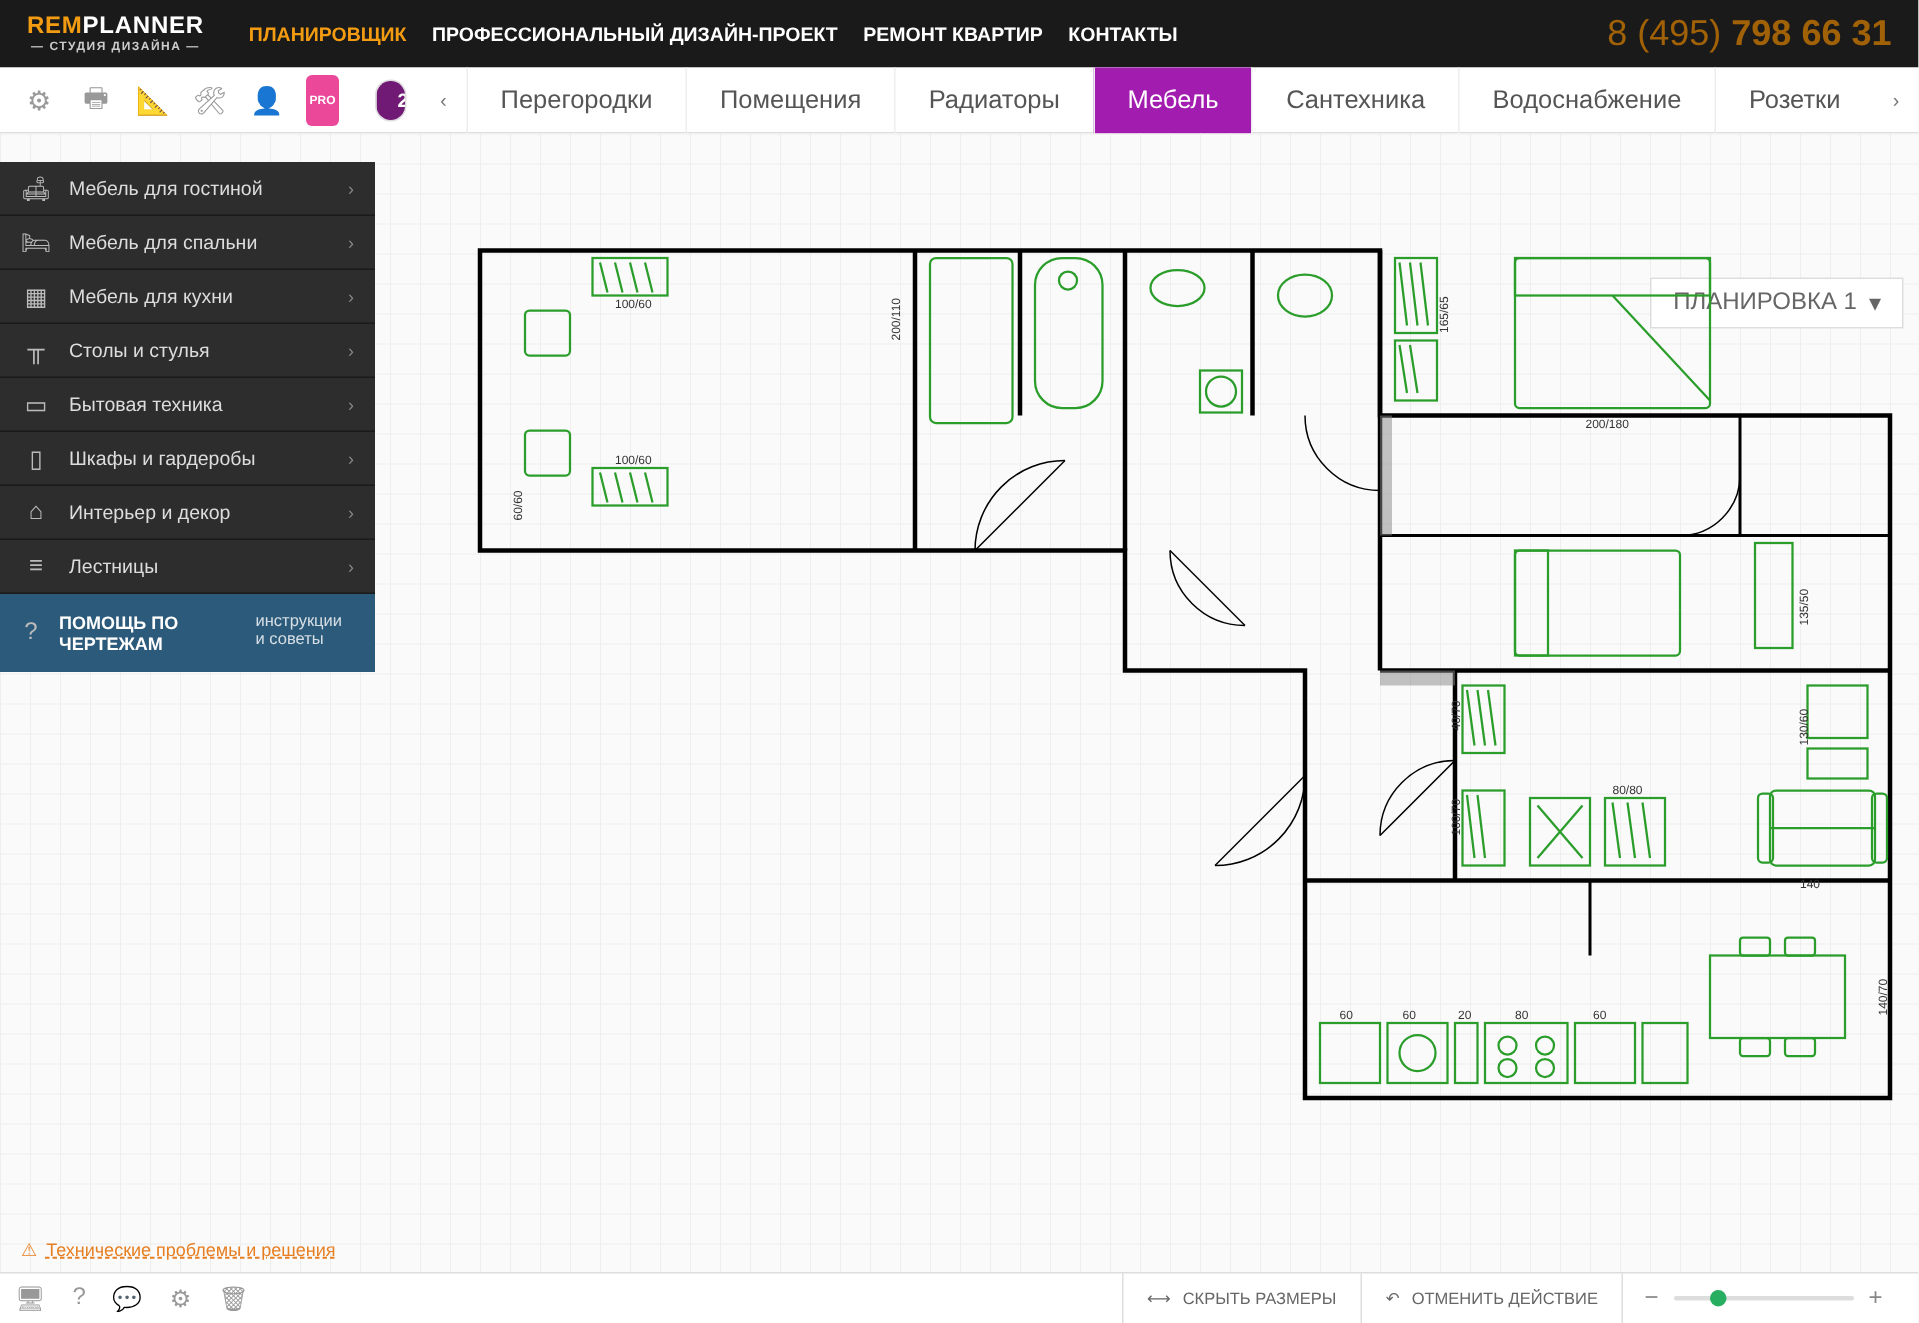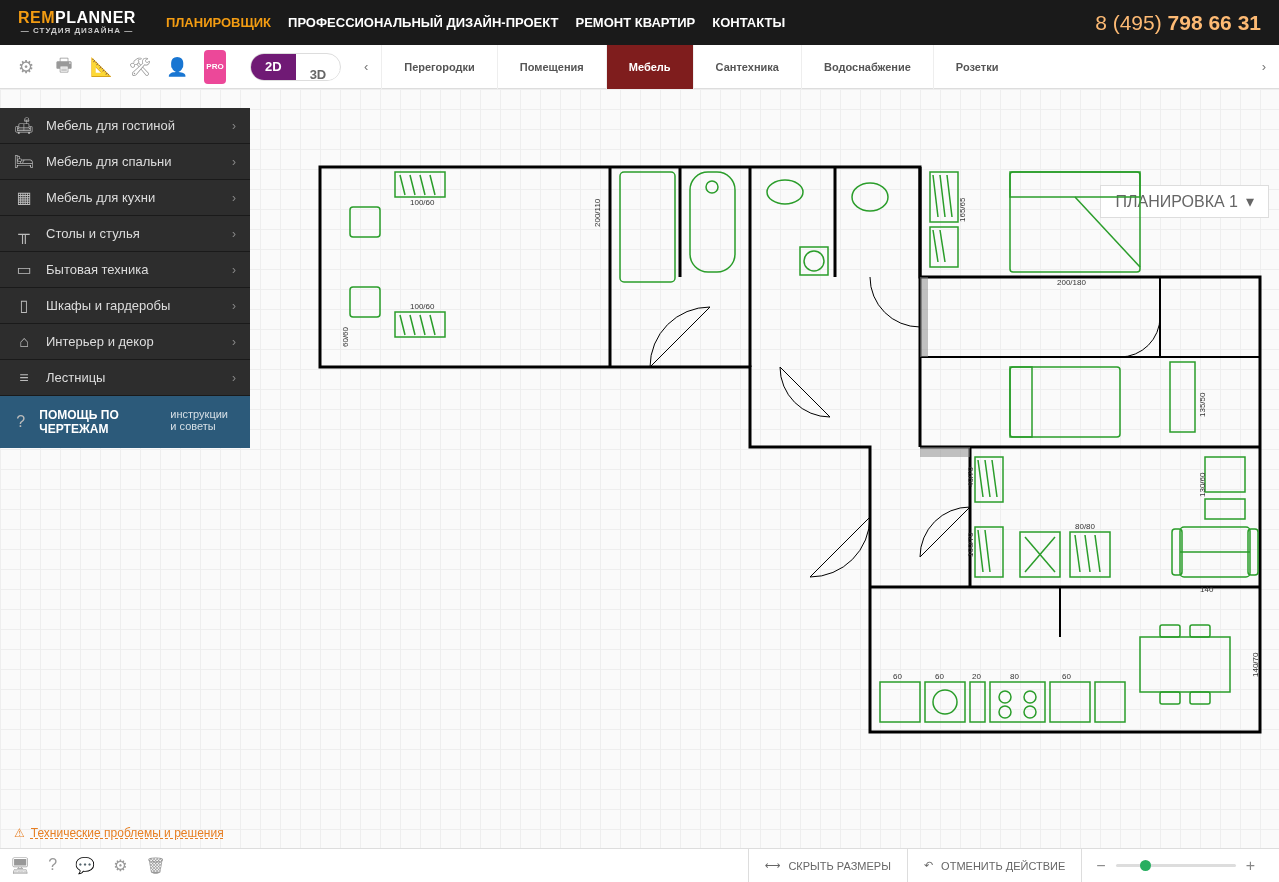--- a/index.html
+++ b/index.html
@@ -7,37 +7,37 @@
 
 
 .header { height: 45px; background: #1a1a1a; display: flex; align-items: center; padding: 1px 18px; color: #fff; }
 .logo { font-weight: bold; font-size: 16px; letter-spacing: 0.5px; margin-right: 30px; line-height: 1; }
 .logo-rem { color: #f39c12; }
 .logo-planner { color: #fff; }
 .logo-sub { font-size: 8px; letter-spacing: 1px; color: #ccc; display: block; text-align: center; margin-top: 1px; }
 .nav-main { display: flex; gap: 17px; flex: 1; }
 .nav-item { color: #fff; font-weight: bold; font-size: 13px; cursor: pointer; }
 .nav-item.active { color: #f39c12; }
-.phone { color: #fdba74; font-size: 21px; font-weight: 300; }
+.phone { color: #a16207; font-size: 24px; font-weight: 300; }
 .phone-bold { font-weight: bold; }
 
 
 .toolbar { height: 44px; background: #fff; border-bottom: 1px solid #ddd; display: flex; align-items: center; }
 .tool-icons { display: flex; gap: 14px; padding: 0 14px; align-items: center; }
 .tool-icon { width: 24px; height: 24px; display: flex; align-items: center; justify-content: center; color: #999; cursor: pointer; font-size: 18px; }
 .pro-badge { width: 22px; height: 34px; background: #ec4899; border-radius: 4px; color: #fff; font-size: 8px; font-weight: bold; display: flex; align-items: center; justify-content: center; }
 .view-toggle { display: flex; margin-left: 10px; border-radius: 14px; overflow: hidden; border: 1px solid #ddd; height: 28px; }
 .view-btn { padding: 0 14px; font-size: 13px; font-weight: bold; display: flex; align-items: center; cursor: pointer; }
 .view-btn.active { background: #701a75; color: #fff; }
 .view-btn:not(.active) { background: #fff; color: #666; margin-top: 16px; }
 .tabs-scroll { display: flex; align-items: center; flex: 1; margin-left: 10px; }
 .scroll-btn { width: 30px; height: 44px; display: flex; align-items: center; justify-content: center; color: #777; cursor: pointer; }
 .tabs { display: flex; flex: 1; height: 44px; }
-.tab { padding: 0 22px; display: flex; align-items: center; color: #555; border-left: 1px solid #eee; cursor: pointer; font-size: 11px; font-weight: bold; }
-.tab.active { background: #7f1d1d; color: #fff; }
+.tab { padding: 0 22px; display: flex; align-items: center; color: #555; border-left: 1px solid #eee; cursor: pointer; font-size: 17px; }
+.tab.active { background: #a21caf; color: #fff; }
 .plan-selector { padding: 6px 14px; background: #fff; border: 1px solid #ddd; color: #666; font-size: 16px; position: absolute; right: 10px; top: 96px; cursor: pointer; display: flex; align-items: center; gap: 8px; }
 
 
 .sidebar { position: absolute; left: 0; top: 108px; width: 250px; background: #2d2d2d; z-index: 10; }
 .sidebar-item { height: 36px; display: flex; align-items: center; padding: 0 14px; border-bottom: 1px solid #1a1a1a; color: #ddd; cursor: pointer; gap: 12px; font-size: 13px; }
 .sidebar-icon { width: 20px; height: 20px; display: flex; align-items: center; justify-content: center; color: #bbb; font-size: 16px; }
 .sidebar-label { flex: 1; }
 .sidebar-chevron { color: #888; font-size: 12px; }
 .sidebar-help { height: 52px; background: #2c5a7a; color: #fff; display: flex; align-items: center; padding: 0 14px; gap: 12px; cursor: pointer; }
 .sidebar-help-text { display: flex; flex-direction: row; }
@@ -96,20 +96,21 @@
   </div>
   <div class="view-toggle">
     <span class="view-btn active">2D</span>
     <span class="view-btn">3D</span>
   </div>
   <div class="tabs-scroll">
     <span class="scroll-btn">‹</span>
     <div class="tabs">
       <span class="tab">Перегородки</span>
       <span class="tab">Помещения</span>
+      <span class="tab">Радиаторы</span>
       <span class="tab active">Мебель</span>
       <span class="tab">Сантехника</span>
       <span class="tab">Водоснабжение</span>
       <span class="tab">Розетки</span>
     </div>
     <span class="scroll-btn">›</span>
   </div>
 </div>
 
 <div class="canvas">

